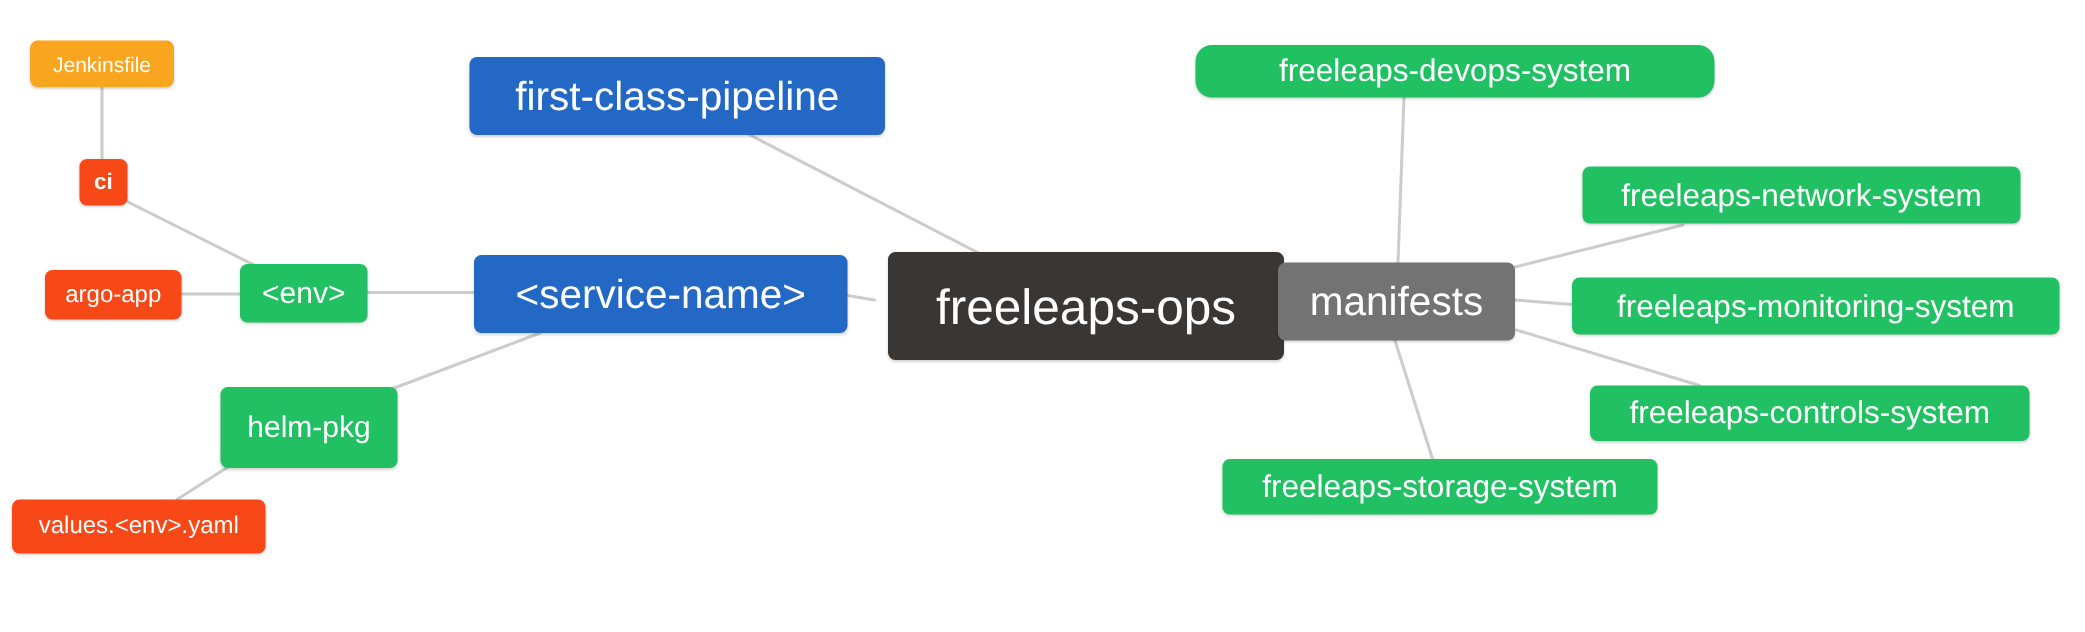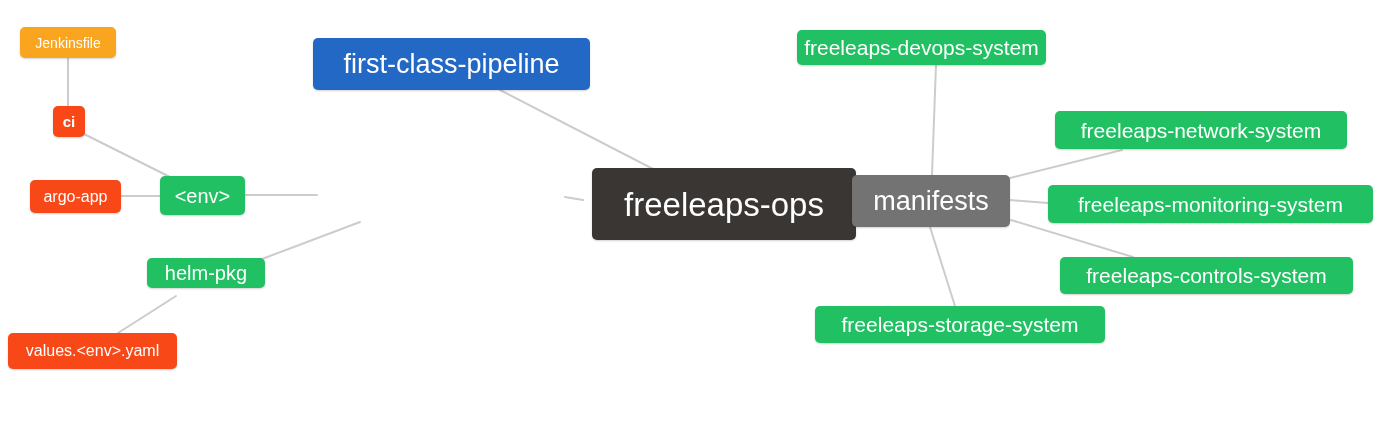--- a/index.html
+++ b/index.html
@@ -55,22 +55,23 @@
       <line x1="1010" y1="178" x2="1122" y2="150" stroke="#cccccc" stroke-width="2" stroke-linecap="round"></line>
       <line x1="1010" y1="200" x2="1048" y2="203" stroke="#cccccc" stroke-width="2" stroke-linecap="round"></line>
       <line x1="1011" y1="220" x2="1133" y2="257" stroke="#cccccc" stroke-width="2" stroke-linecap="round"></line>
       <line x1="930" y1="227" x2="955" y2="306" stroke="#cccccc" stroke-width="2" stroke-linecap="round"></line>
     </svg>
 <div class="node" style="left: 20px; top: 27px; width: 96px; height: 31px; font-size: 14px; background: rgb(249, 165, 31); color: rgb(255, 255, 255);">Jenkinsfile</div>
     <div class="node" style="left: 53px; top: 106px; width: 32px; height: 31px; font-size: 15px; background: rgb(249, 72, 23); color: rgb(255, 255, 255); font-weight: bold;">ci</div>
     <div class="node" style="left: 30px; top: 180px; width: 91px; height: 33px; font-size: 16px; background: rgb(249, 72, 23); color: rgb(255, 255, 255);">argo-app</div>
     <div class="node" style="left: 160px; top: 176px; width: 85px; height: 39px; font-size: 20px; background: rgb(33, 193, 99); color: rgb(255, 255, 255);">&lt;env&gt;</div>
     <div class="node" style="left: 313px; top: 38px; width: 277px; height: 52px; font-size: 27px; background: rgb(34, 104, 196); color: rgb(255, 255, 255);">first-class-pipeline</div>
-    <div class="node" style="left: 147px; top: 258px; width: 118px; height: 30px; font-size: 20px; background: rgb(33, 193, 99); color: rgb(255, 255, 255);">helm-pkg</div>
+    <div class="node" style="left: 316px; top: 170px; width: 249px; height: 52px; font-size: 27px; background: rgb(34, 104, 196); color: rgb(255, 255, 255);">&lt;service-name&gt;</div>
+    <div class="node" style="left: 147px; top: 258px; width: 118px; height: 54px; font-size: 20px; background: rgb(33, 193, 99); color: rgb(255, 255, 255);">helm-pkg</div>
     <div class="node" style="left: 8px; top: 333px; width: 169px; height: 36px; font-size: 16px; background: rgb(249, 72, 23); color: rgb(255, 255, 255);">values.&lt;env&gt;.yaml</div>
     <div class="node" style="left: 580px; top: 168px; width: 264px; height: 72px; font-size: 33px; background: rgb(58, 54, 51); color: rgb(255, 255, 255); margin-left: 12px;">freeleaps-ops</div>
     <div class="node" style="left: 852px; top: 175px; width: 158px; height: 52px; font-size: 27px; background: #737373; color: rgb(255, 255, 255);">manifests</div>
-    <div class="node" style="left: 797px; top: 30px; width: 249px; height: 35px; font-size: 21px; background: rgb(33, 193, 99); color: rgb(255, 255, 255);">freeleaps-devops-system</div>
+    <div class="node" style="left: 797px; top: 30px; width: 346px; height: 35px; font-size: 21px; background: rgb(33, 193, 99); color: rgb(255, 255, 255); border-radius: 11px;">freeleaps-devops-system</div>
     <div class="node" style="left: 1055px; top: 111px; width: 292px; height: 38px; font-size: 21px; background: rgb(33, 193, 99); color: rgb(255, 255, 255);">freeleaps-network-system</div>
     <div class="node" style="left: 1048px; top: 185px; width: 325px; height: 38px; font-size: 21px; background: rgb(33, 193, 99); color: rgb(255, 255, 255);">freeleaps-monitoring-system</div>
     <div class="node" style="left: 1060px; top: 257px; width: 293px; height: 37px; font-size: 21px; background: rgb(33, 193, 99); color: rgb(255, 255, 255);">freeleaps-controls-system</div>
     <div class="node" style="left: 815px; top: 306px; width: 290px; height: 37px; font-size: 21px; background: rgb(33, 193, 99); color: rgb(255, 255, 255);">freeleaps-storage-system</div>
   </div>
 
 </body></html>

